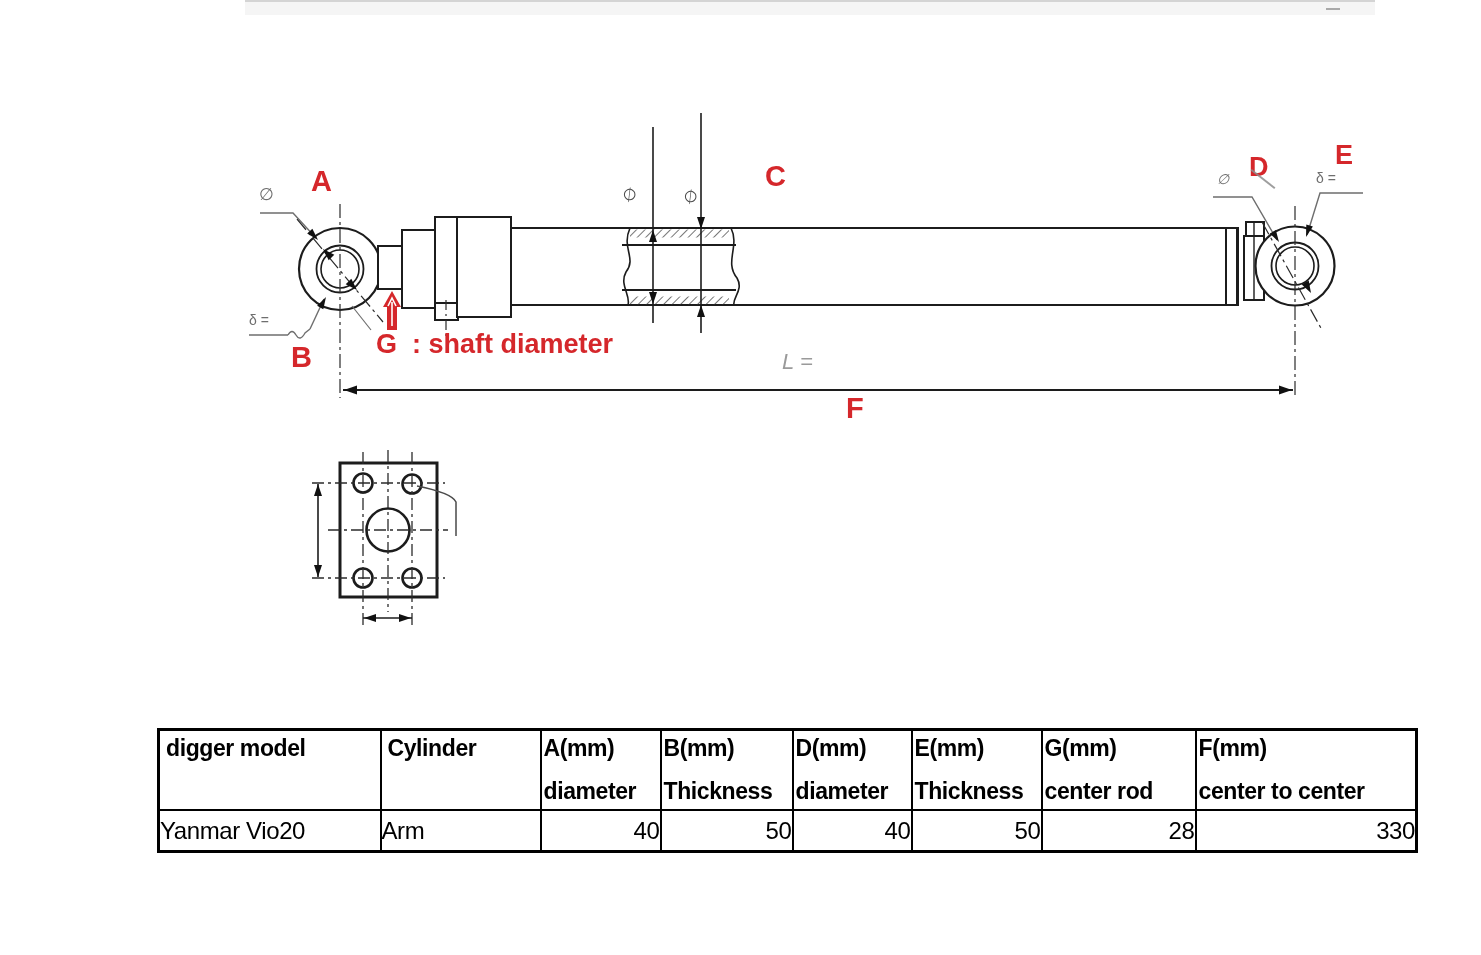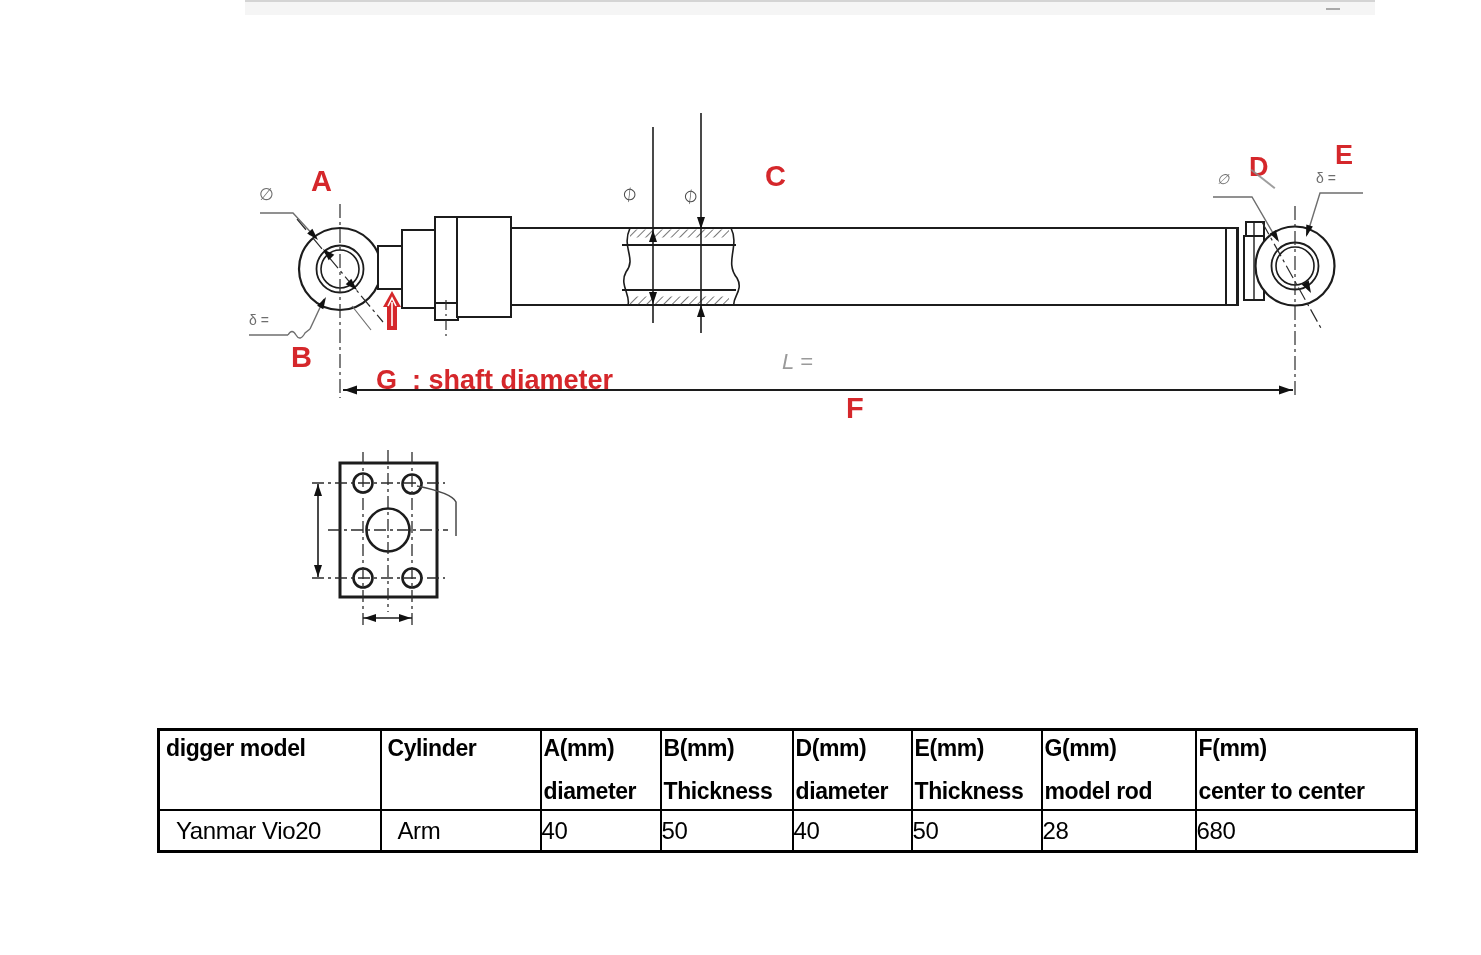--- a/index.html
+++ b/index.html
@@ -8,39 +8,39 @@
   
   .top-strip{position:absolute;left:245px;top:0;width:1130px;height:13px;background:#f5f5f5;
              border-top:2px solid #d4d4d4;}
   .top-strip-dash{position:absolute;left:1326px;top:8px;width:14px;height:2px;background:#a9a9a9;}
   
   .draw{position:absolute;left:0;top:0;}
   
   .rlabel{position:absolute;color:#d5272b;font-weight:bold;font-size:29px;line-height:1;
           letter-spacing:0;}
   .gnote{position:absolute;color:#d5272b;font-weight:bold;font-size:27px;line-height:1;
-         white-space:pre;margin-top:36px;}
+         white-space:pre;}
   
   .gsym{position:absolute;color:#6e6e6e;font-size:17px;line-height:1;}
   .gsym.small{font-size:14px;}
   .gsym.tilt{transform:rotate(-32deg);font-size:16px;color:#4a4a4a;}
   .len-label{position:absolute;color:#9a9a9a;font-style:italic;font-size:22px;line-height:1;}
   .d-strike{position:absolute;left:1248px;top:178px;width:30px;height:2px;background:#8d8d8d;
             transform:rotate(38deg);opacity:.85;}
   
   .spec{position:absolute;left:157px;top:728px;border-collapse:collapse;table-layout:fixed;
         width:1258px;color:#000;}
   .spec th,.spec td{border:2px solid #000;padding:0;margin:7px;overflow:hidden;}
   .spec{border:3px solid #000;}
   .spec th{height:78px;font-weight:bold;font-size:23px;letter-spacing:-0.4px;vertical-align:top;}
   .hcell{display:flex;flex-direction:column;justify-content:space-between;height:70px;padding:4px 2px;}
   .hcell .l1,.hcell .l2{display:block;text-align:left;}
   .hcell.left .l1{text-align:left;padding-left:4px;}
-  .spec td{height:39px;font-size:24px;letter-spacing:-0.4px;text-align:left;vertical-align:middle;}
-  .spec td.left{text-align:left;padding-left:16px;}
+  .spec td{height:39px;font-size:24px;letter-spacing:-0.4px;text-align:right;vertical-align:middle;}
+  .spec td.left{text-align:left;padding-left:0;}
 </style>
 </head>
 <body>
 
 <div class="stage">
 
   <div class="top-strip"></div>
   <div class="top-strip-dash"></div>
 
   <svg class="draw" width="1481" height="700" viewBox="0 0 1481 700">
@@ -246,38 +246,38 @@
         </th>
         <th>
           <span class="hcell">
               <span class="l1">E(mm)</span>
               <span class="l2">Thickness</span>
             </span>
         </th>
         <th>
           <span class="hcell">
               <span class="l1">G(mm)</span>
-              <span class="l2">model rod</span>
+              <span class="l2">center rod</span>
             </span>
         </th>
         <th>
           <span class="hcell">
               <span class="l1">F(mm)</span>
               <span class="l2">center to center</span>
             </span>
         </th>
       </tr>
     </thead>
     <tbody>
       <tr>
         <td class="left">Yanmar Vio20</td>
         <td class="left">Arm</td>
         <td>40</td>
         <td>50</td>
         <td>40</td>
         <td>50</td>
         <td>28</td>
-        <td>680</td>
+        <td>330</td>
       </tr>
     </tbody>
   </table>
 
 </div>
 
 </body></html>

